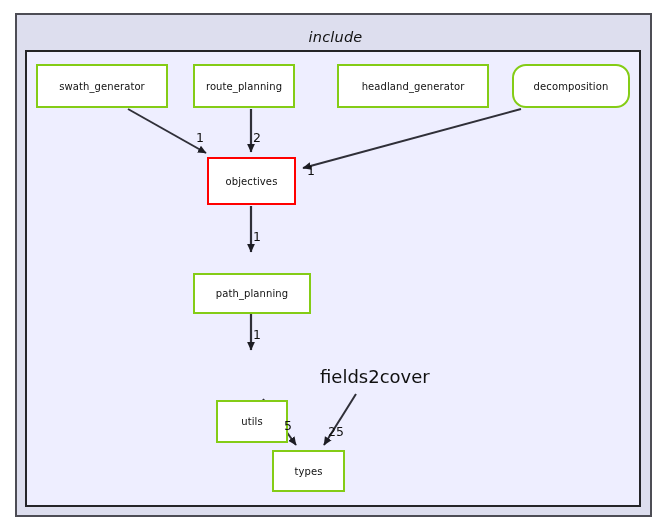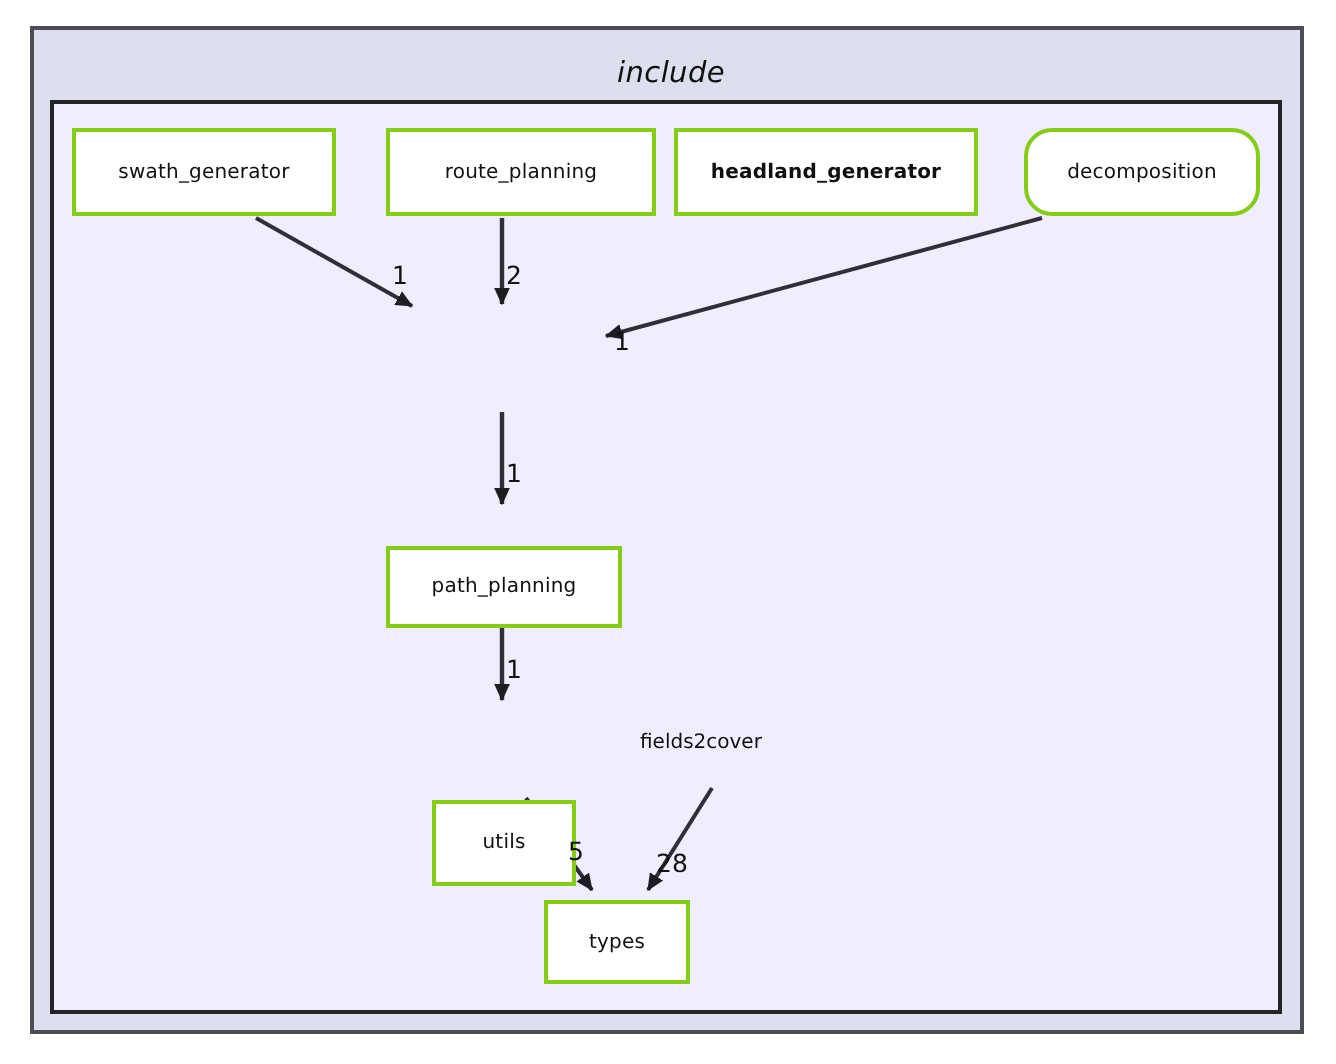--- a/index.html
+++ b/index.html
@@ -71,21 +71,21 @@
     color: #101010;
     z-index: 5;
     letter-spacing: 0.1px;
   }
   .node.highlight {
     border-color: #ff0000;
   }
 
   .floating-label {
     position: absolute;
-    font-size: 10px;
+    font-size: 18px;
     color: #101010;
     z-index: 5;
     white-space: nowrap;
   }
 
   
   .edge-layer {
     position: absolute;
     left: 0;
     top: 0;
@@ -133,32 +133,35 @@
 
     <line x1="263" y1="399" x2="296" y2="445" stroke="#2f2f38" stroke-width="2" marker-end="url(#arrowhead)"></line>
 
     <line x1="356" y1="394" x2="324" y2="445" stroke="#2f2f38" stroke-width="2" marker-end="url(#arrowhead)"></line>
   </svg>
 
   <div class="node" style="left:36px; top:64px; width:132px; height:44px;">
     <span>swath_generator</span>
   </div>
 
-  <div class="node" style="left:193px; top:64px; width:135px; height:44px;">
+  <div class="node" style="left:193px; top:64px; width:102px; height:44px;">
     <span>route_planning</span>
   </div>
 
-  <div class="node" style="left:337px; top:64px; width:152px; height:44px;font-weight:bold;">
+  <div class="node" style="left:337px; top:64px; width:152px; height:44px;">
     <span>headland_generator</span>
   </div>
 
   <div class="node" style="left:512px; top:64px; width:118px; height:44px;border-radius:14px;">
     <span>decomposition</span>
   </div>
 
+  <div class="node highlight" style="left:207px; top:157px; width:89px; height:48px;">
+    <span>objectives</span>
+  </div>
 
   <div class="node" style="left:193px; top:257px; width:118px; height:41px;margin-top:16px;">
     <span>path_planning</span>
   </div>
 
   <div class="node" style="left:216px; top:355px; width:72px; height:43px;margin-top:45px;">
     <span>utils</span>
   </div>
 
   <div class="node" style="left:272px; top:450px; width:73px; height:42px;">
@@ -166,15 +169,15 @@
   </div>
 
   <div class="floating-label" style="left:320px; top:366px;">fields2cover</div>
 
   <div class="edge-label" style="left:196px; top:130px;">1</div>
   <div class="edge-label" style="left:253px; top:130px;">2</div>
   <div class="edge-label" style="left:307px; top:163px;">1</div>
   <div class="edge-label" style="left:253px; top:229px;">1</div>
   <div class="edge-label" style="left:253px; top:327px;">1</div>
   <div class="edge-label" style="left:284px; top:418px;">5</div>
-  <div class="edge-label" style="left:328px; top:424px;">28</div>
+  <div class="edge-label" style="left:328px; top:424px;">25</div>
 
 </div>
 
 </body></html>

